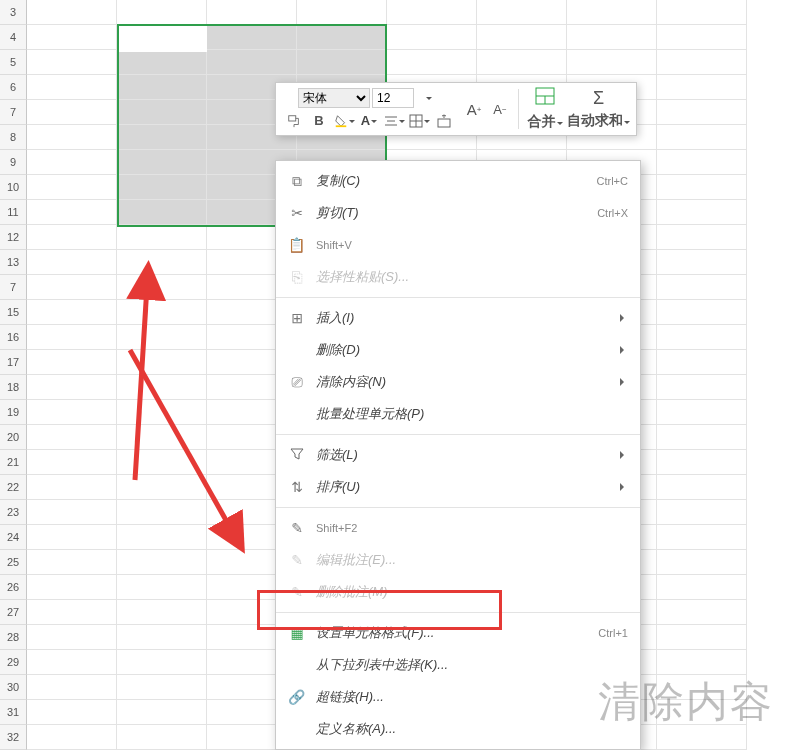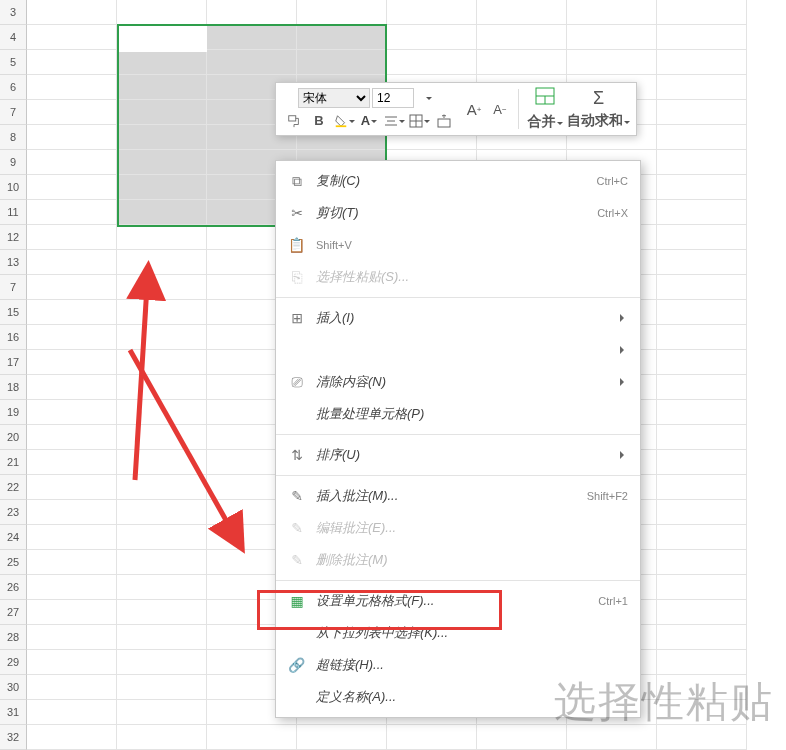--- a/index.html
+++ b/index.html
@@ -555,41 +555,48 @@
     <span class="lab">选择性粘贴(S)...</span>
   </div>
   <hr>
   <div class="item">
     <span class="ic">⊞</span>
     <span class="lab">插入(I)</span>
     <span class="arrow"></span>
   </div>
   <div class="item">
     <span class="ic"></span>
+    <span class="lab">删除(D)</span>
     <span class="arrow"></span>
   </div>
   <div class="item">
     <span class="ic">⎚</span>
     <span class="lab">清除内容(N)</span>
     <span class="arrow"></span>
   </div>
   <div class="item">
     <span class="ic"></span>
     <span class="lab">批量处理单元格(P)</span>
   </div>
   <hr>
   <div class="item">
+    <span class="ic"><svg width="14" height="14" viewBox="0 0 14 14">
+          <path d="M1 2 h12 L9 7 v5 l-4 -2 V7 Z" fill="none" stroke="#666"></path>
+        </svg></span>
+    <span class="lab">筛选(L)</span>
+    <span class="arrow"></span>
+  </div>
+  <div class="item">
     <span class="ic">⇅</span>
     <span class="lab">排序(U)</span>
     <span class="arrow"></span>
   </div>
   <hr>
   <div class="item">
     <span class="ic">✎</span>
-    <span class="lab">插入批注(M)...</span>
     <span class="sc">Shift+F2</span>
   </div>
   <div class="item disabled">
     <span class="ic">✎</span>
     <span class="lab">编辑批注(E)...</span>
   </div>
   <div class="item disabled">
     <span class="ic">✎</span>
     <span class="lab">删除批注(M)</span>
   </div>
@@ -618,13 +625,13 @@
 <svg class="arrow-svg">
   <defs>
     <marker id="ah" markerWidth="8" markerHeight="8" refX="6" refY="4" orient="auto">
       <path d="M0,0 L8,4 L0,8 Z" fill="#e53935"></path>
     </marker>
   </defs>
   <line x1="135" y1="480" x2="148" y2="270" stroke="#e53935" stroke-width="5" marker-end="url(#ah)"></line>
   <line x1="130" y1="350" x2="240" y2="545" stroke="#e53935" stroke-width="5" marker-end="url(#ah)"></line>
 </svg>
 
-<div class="wm">选择性粘贴</div>
+<div class="wm">清除内容</div>
 
 </body></html>

